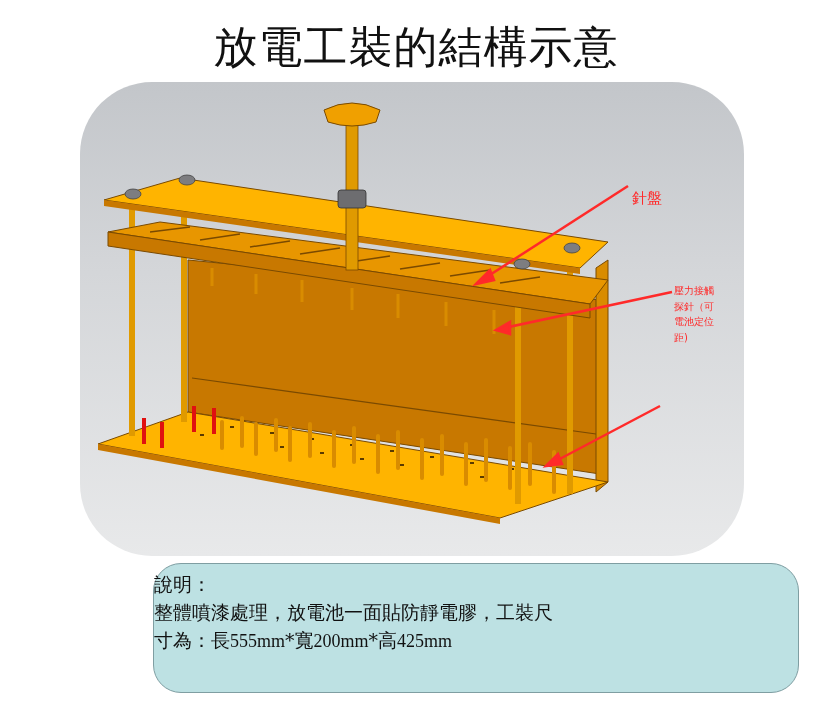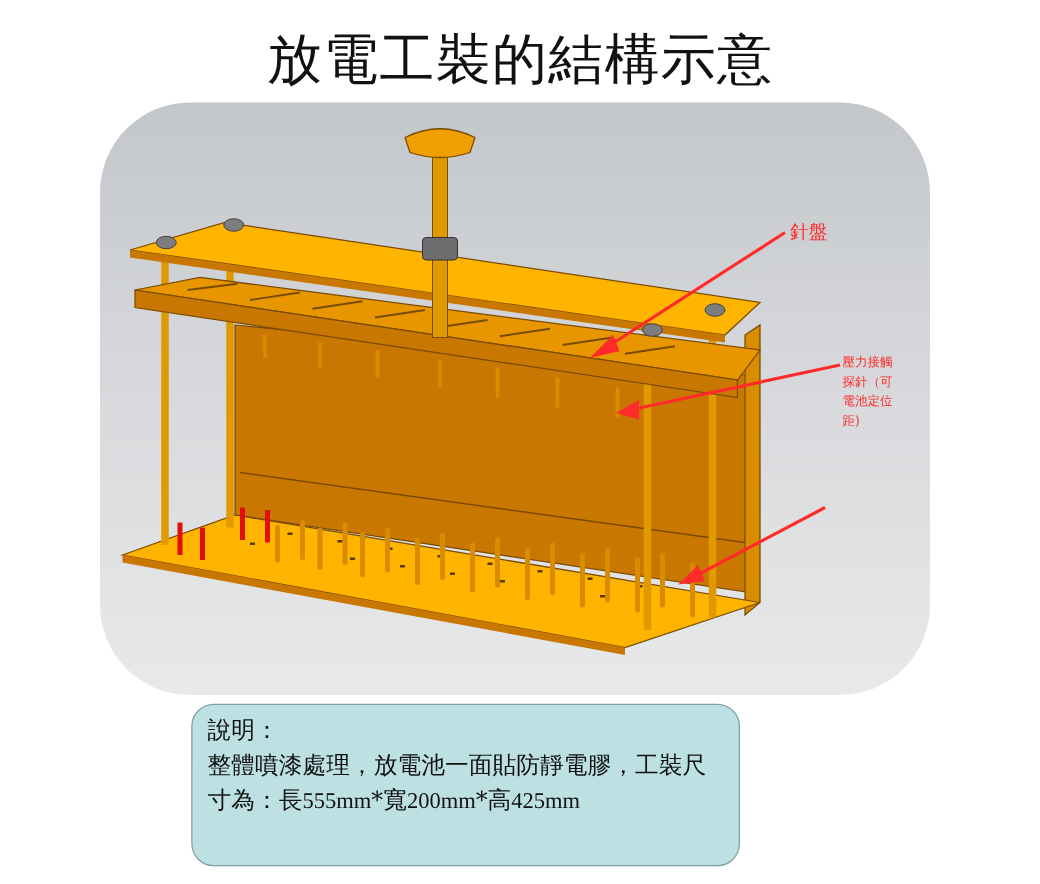--- a/index.html
+++ b/index.html
@@ -13,23 +13,23 @@
     border-radius:72px;
     background:linear-gradient(180deg,#c3c6ca 0%,#d4d6d9 40%,#e8e9ea 100%);
     overflow:hidden;
   }
   .render-box svg { position:absolute; left:0; top:0; }
   .callout {
     position:absolute; color:#ff2a2a; font-family:"DejaVu Sans", sans-serif; font-size:10px; line-height:15.5px;
   }
   .callout.big { font-size:15px; }
   .desc {
-    position:absolute; left:153px; top:563px; width:439px; height:130px;
-    background:#bde1e3; border:1.5px solid #7f9ea2; border-radius:18px;
-    box-sizing:border-box; padding:6px 12px;
+    position:absolute; left:153px; top:563px; width:646px; height:130px;
+    background:#bde1e3; border:1.5px solid #7f9ea2; border-radius:28px;
+    box-sizing:border-box; padding:6px 0;
     font-family:"DejaVu Serif", serif; font-size:19px; line-height:28px; color:#111;
   }
   .desc .line { white-space:nowrap; }
   .desc .num { font-family:Liberation Serif, serif; font-size:18px; }
 </style>
 </head>
 <body>
 
 <div class="title">放電工裝的結構示意</div>
 
@@ -138,21 +138,21 @@
     <g stroke="#ff2a2a" stroke-width="2.5" fill="#ff2a2a">
       <line x1="548" y1="104" x2="402" y2="198"></line>
       <polygon points="396,202 410,188 414,198"></polygon>
       <line x1="592" y1="210" x2="424" y2="246"></line>
       <polygon points="416,248 430,240 430,252"></polygon>
       <line x1="580" y1="324" x2="474" y2="380"></line>
       <polygon points="466,384 478,372 482,382"></polygon>
     </g>
   </svg>
 
-  <div class="callout big" style="left:552px; top:96px;">
+  <div class="callout big" style="left:552px; top:109px;">
     <div>針盤</div>
   </div>
   <div class="callout" style="left:594px; top:201px;">
     <div>壓力接觸</div>
     <div>探針（可</div>
     <div>電池定位</div>
     <div>距)</div>
   </div>
 </div>
 

